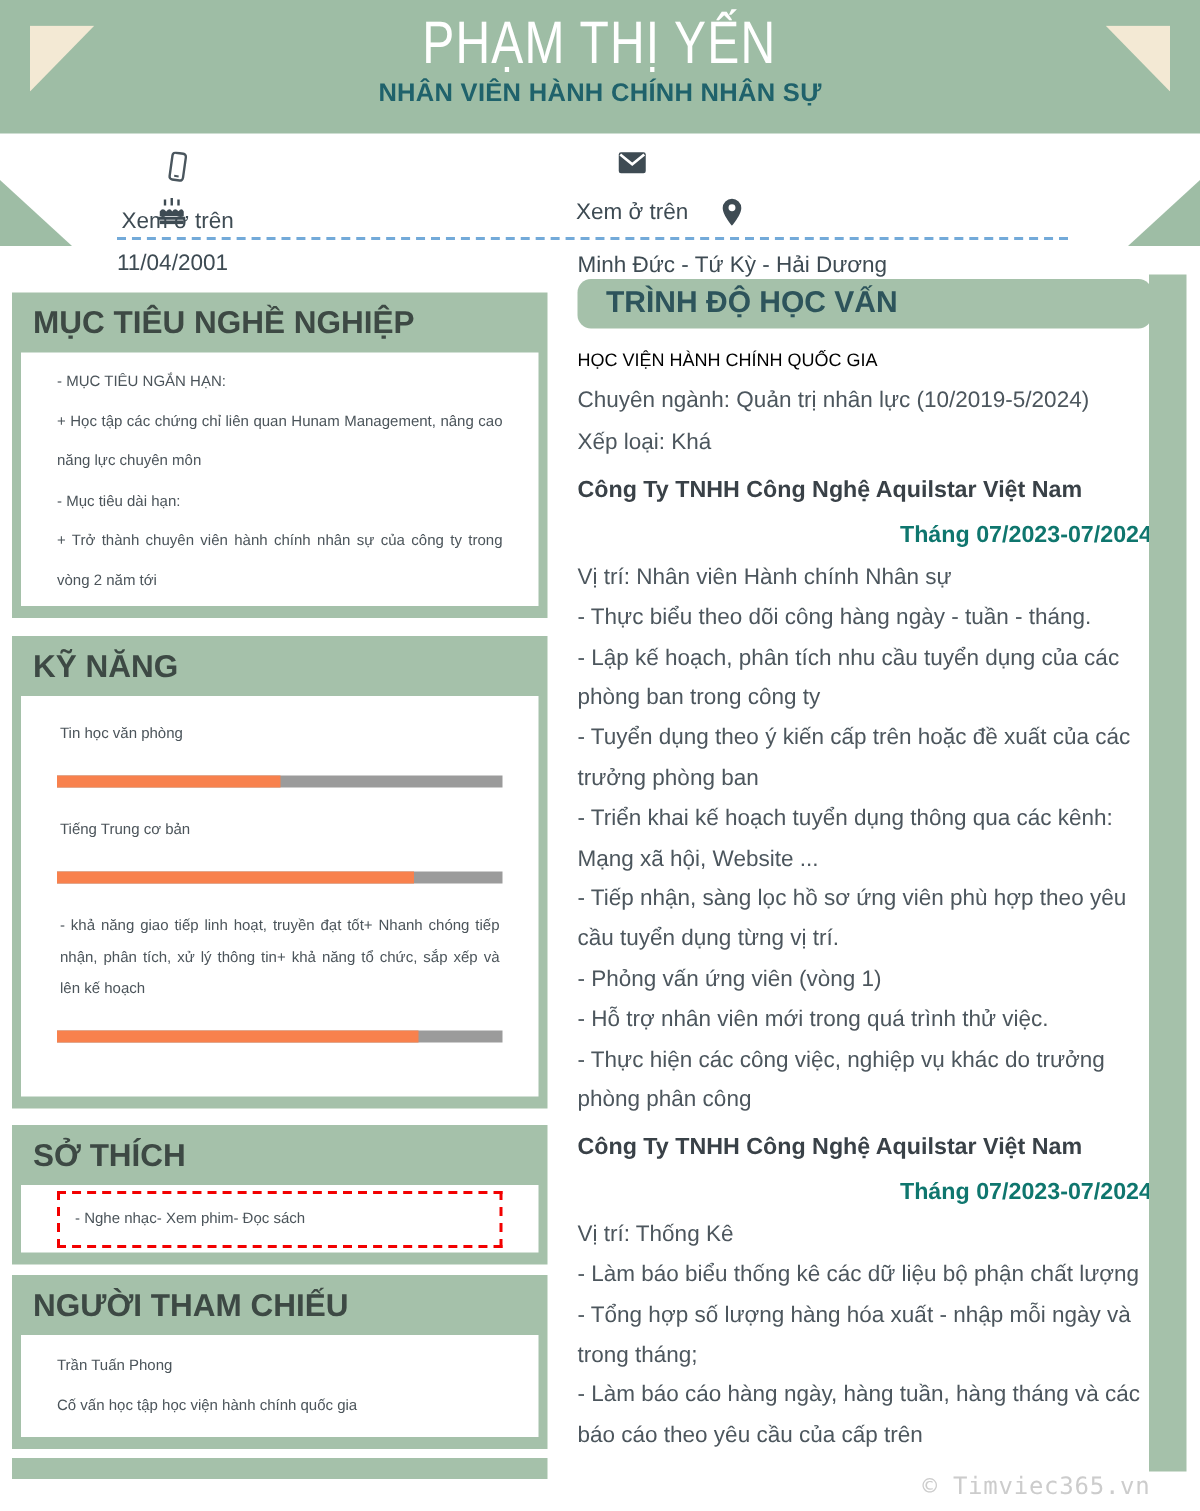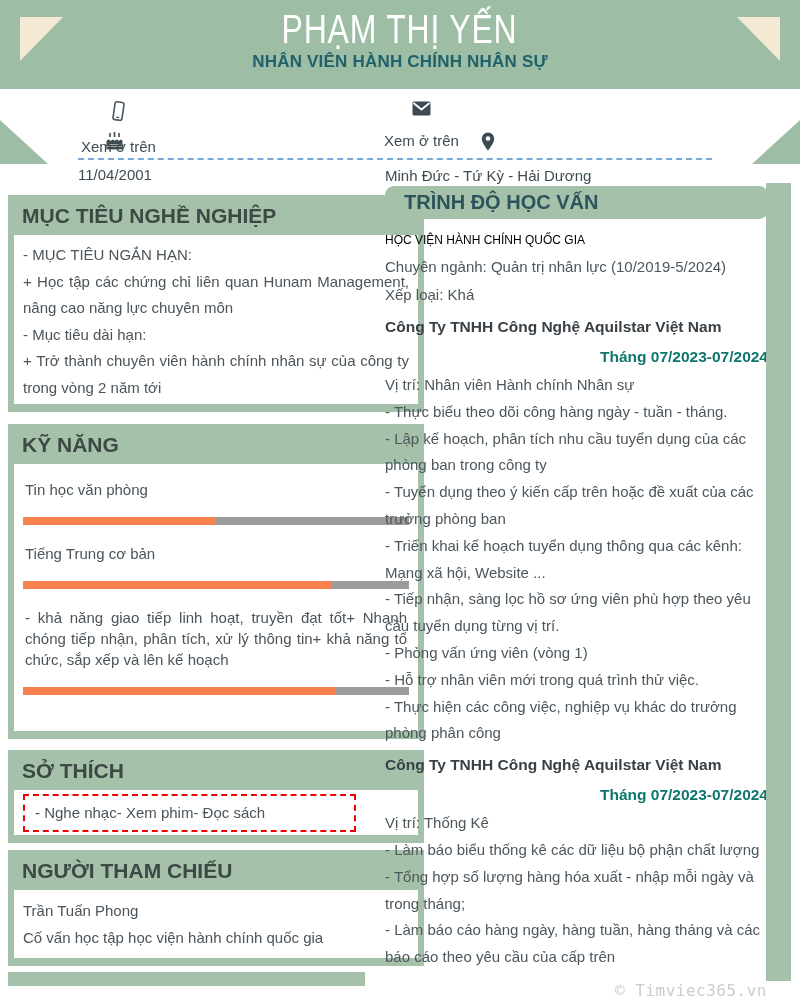--- a/index.html
+++ b/index.html
@@ -29,30 +29,30 @@
   .c-item { position:absolute; display:flex; align-items:center; gap:13px;
     font-size:15px; color:#3e4b53; height:22px;flex-direction:column; }
   #c-phone { left:81px;  top:101px; }
   #c-email { left:384px; top:101px; }
   #c-bday  { left:78px;  top:132px; }
   #c-addr  { left:385px; top:132px; }
   .c-item svg { flex:0 0 auto; }
   .dash-line { position:absolute; left:78px; top:158px; width:634px; height:0;
     border-top:2px dashed #73aad9; }
   
-  .lsec { position:absolute; left:8px; width:416px; background:#a5c1aa;
+  .lsec { position:absolute; left:8px; width:357px; background:#a5c1aa;
     display:flex; flex-direction:column; }
   #sec-objective  { top:195px; height:217px; }
   #sec-skills     { top:424px; height:315px; }
   #sec-hobbies    { top:750px; height:93px; }
   #sec-references { top:850px; height:116px; }
   #sec-partial    { position:absolute; left:8px; top:972px; width:357px; height:14px; background:#a5c1aa; }
   .lsec h2 { margin:9px 14px 7px; font-size:21px; font-weight:700; color:#3d4944; }
-  .lwhite { flex:1; background:#fff; margin:0 6px 8px; padding:7px 9px;
-    font-size:15px; color:#4b545a; overflow:hidden; }
+  .lwhite { flex:1; background:#fff; margin:0 6px 8px; padding:7px 24px;
+    font-size:10px; color:#4b545a; overflow:hidden; }
   #objective-body p { line-height:26.5px; text-align:justify; }
   .skill .slabel { line-height:21px; padding:8px 2px 0; text-align:justify; }
   .skill .sbar { height:8px; background:#9b9b9b; margin:17px 0 10px; }
   .skill .sbar i { display:block; height:8px; background:#f8814d; }
   #sec-hobbies .lwhite { display:flex; align-items:center; }
   .hobby-box { border:2px dashed #f20000; width:333px; padding:7px 10px; line-height:20px; }
   #sec-references .lwhite div { line-height:27px; }
   
   .right-col { position:absolute; left:385px; top:186px; width:383px;
     font-size:15px; color:#4c565d; }

